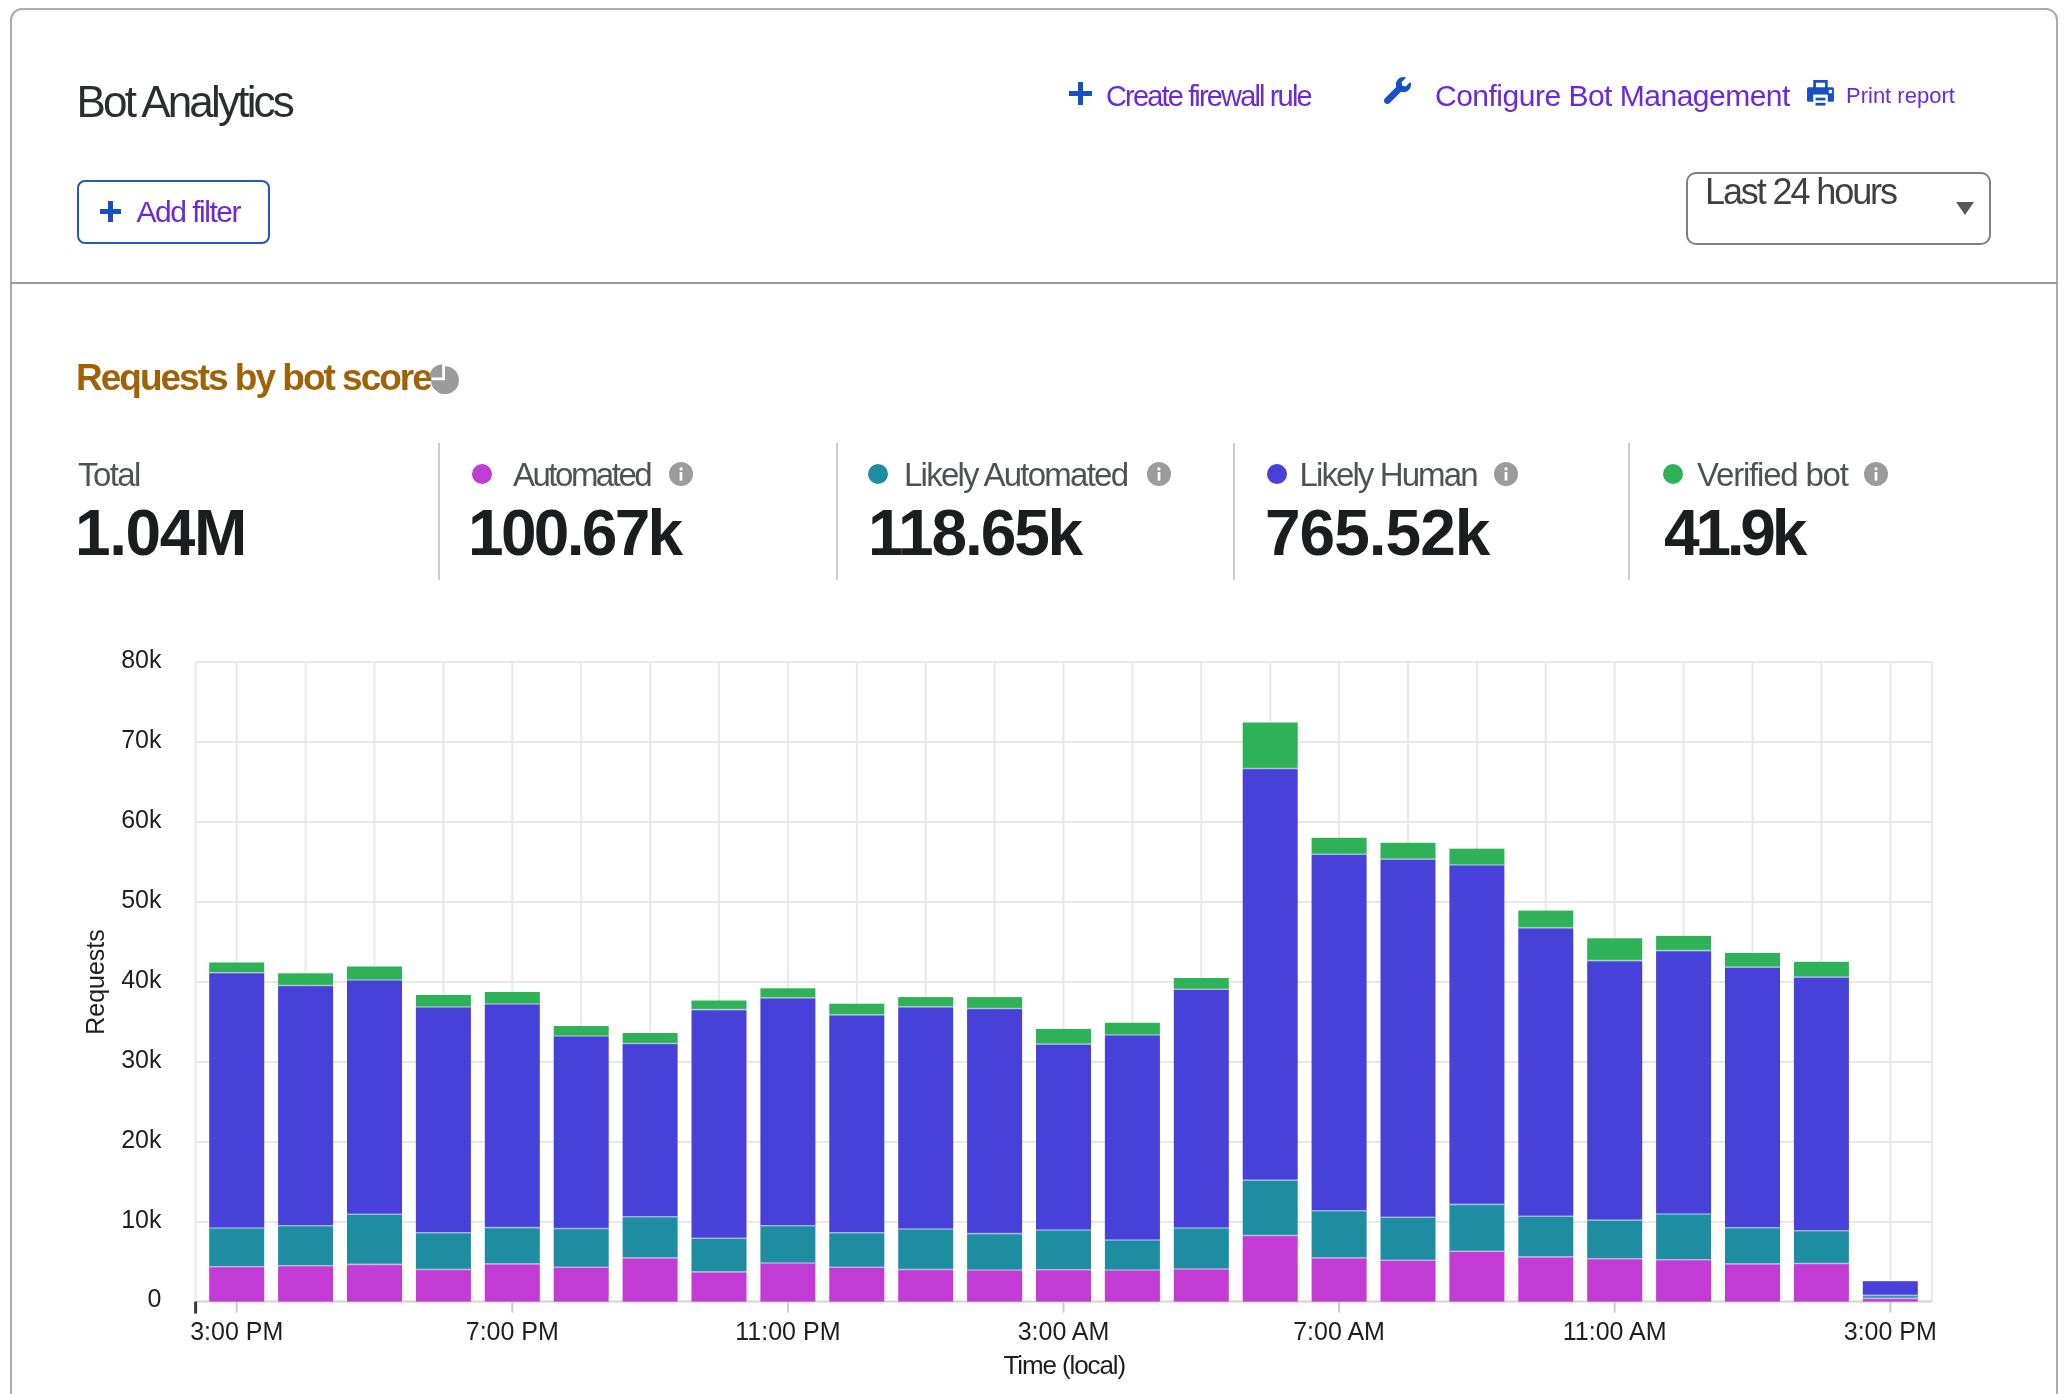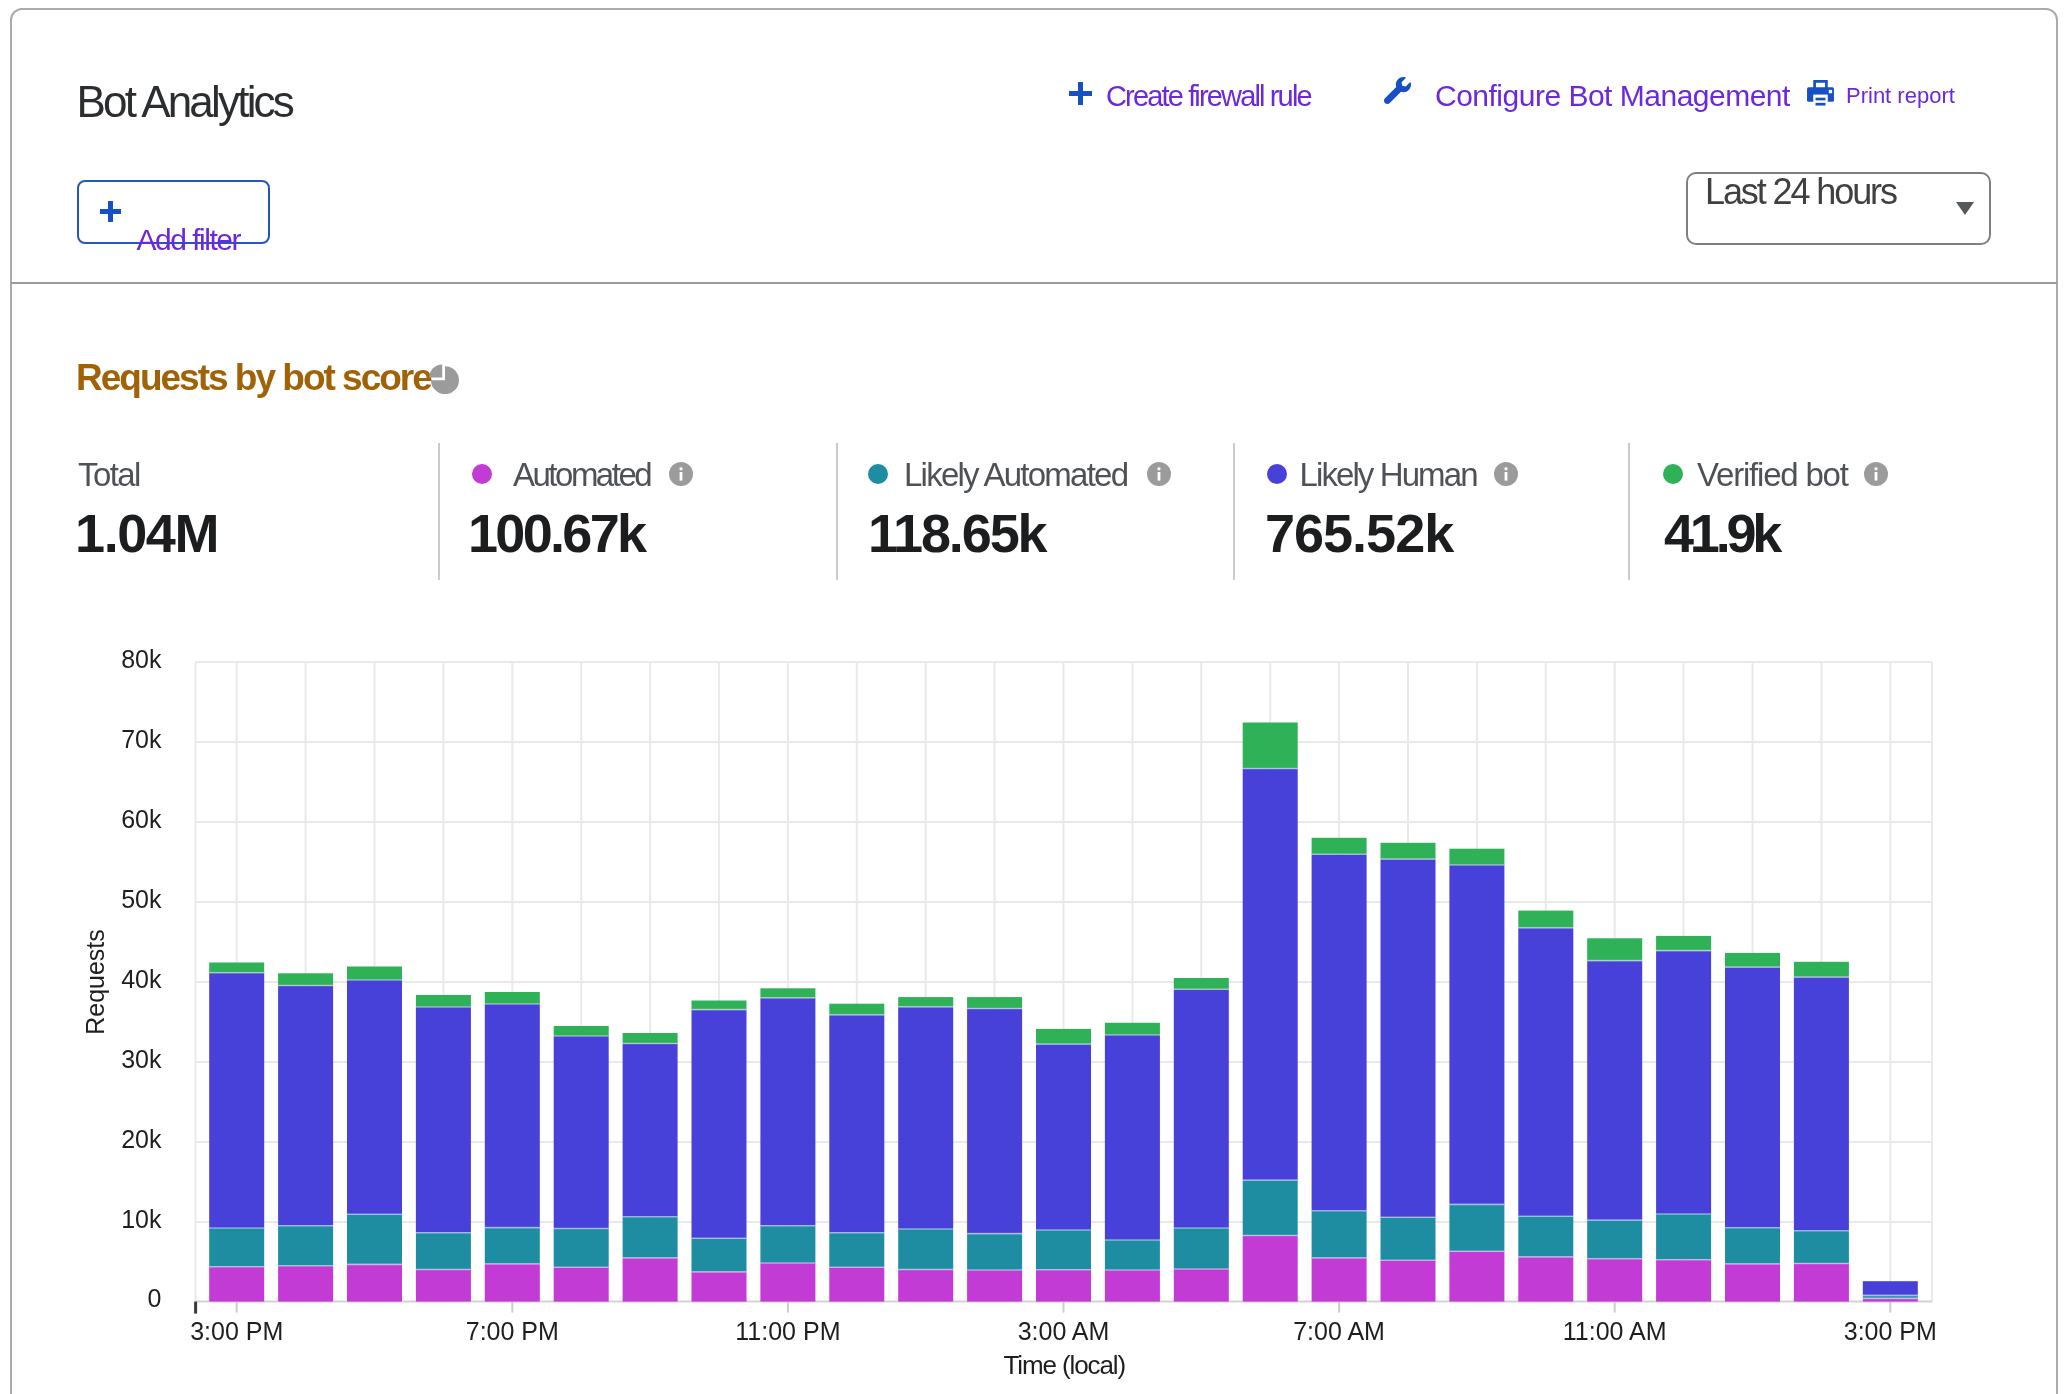--- a/index.html
+++ b/index.html
@@ -1,20 +1,20 @@
 <!DOCTYPE html>
 <html><head>
 <meta charset="utf-8">
 <style>
 * { margin:0; padding:0; box-sizing:border-box; }
 html,body { width:2070px; height:1394px; background:#ffffff; font-family:"Liberation Sans", sans-serif; }
 body { position:relative; overflow:hidden; }
 .abs { position:absolute; }
 .blue { color:#6d28d9; }
-.num { font-size:54px; font-weight:700; color:#1b1d1f; line-height:54px; }
+.num { font-size:64px; font-weight:700; color:#1b1d1f; line-height:54px; }
 .lbl { font-size:33px; color:#4e5257; line-height:33px; }
 </style>
 </head>
 <body>
 <div class="abs" style="left:10px; top:8px; width:2048px; height:1420px; border:2px solid #ababab; border-radius:12px; background:#fff;"></div>
 <div class="abs" style="left:76.5px; top:79.5px; font-size:44px; font-weight:400; color:#2b2e30; line-height:44px; letter-spacing:-2.8px;">Bot Analytics</div>
 
 <div class="abs" style="left:1069px; top:82px; width:23px; height:23px;">
 <svg width="23" height="23" viewBox="0 0 23 23">
       <path d="M9 0 h5 v9 h9 v5 h-9 v9 h-5 v-9 h-9 v-5 h9 z" fill="#1750c4"></path>
@@ -40,21 +40,21 @@
 </svg>
 </div>
 <div class="abs blue" style="left:1846px; top:80.8px; font-size:22px; line-height:30px;">Print report</div>
 
 <div class="abs" style="left:77px; top:180px; width:193px; height:64px; border:2px solid #2456bd; border-radius:8px;"></div>
 <div class="abs" style="left:100px; top:201px; width:21px; height:21px;">
 <svg width="21" height="21" viewBox="0 0 21 21">
       <path d="M8 0 h5 v8 h8 v5 h-8 v8 h-5 v-8 h-8 v-5 h8 z" fill="#1750c4"></path>
     </svg>
 </div>
-<div class="abs blue" style="left:136.5px; top:197.2px; font-size:30px; line-height:30px; letter-spacing:-1.5px;margin-top:28px;">Add filter</div>
+<div class="abs blue" style="left:136.5px; top:197.2px; font-size:30px; line-height:30px; letter-spacing:-1.5px;">Add filter</div>
 
 <div class="abs" style="left:1686px; top:172px; width:305px; height:73px; border:2px solid #7f7f7f; border-radius:10px;"></div>
 <div class="abs" style="left:1705px; top:175px; font-size:36px; line-height:34px; color:#404040; letter-spacing:-2.1px;">Last 24 hours</div>
 <div class="abs" style="left:1956px; top:202px; width:0; height:0; border-left:9px solid transparent; border-right:9px solid transparent; border-top:13px solid #54595e;"></div>
 
 <div class="abs" style="left:11px; top:282px; width:2046px; height:2px; background:#9a9a9a;"></div>
 
 <div class="abs" style="left:76px; top:360.5px; font-size:37px; font-weight:700; color:#a16207; line-height:33px; letter-spacing:-2px;text-align:right;">Requests by bot score</div>
 <div class="abs" style="left:429px; top:364px; width:30px; height:30px;">
 <svg width="30" height="30" viewBox="0 0 30 30">

